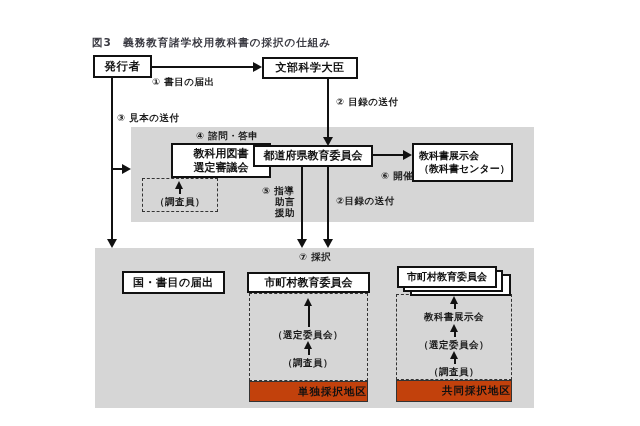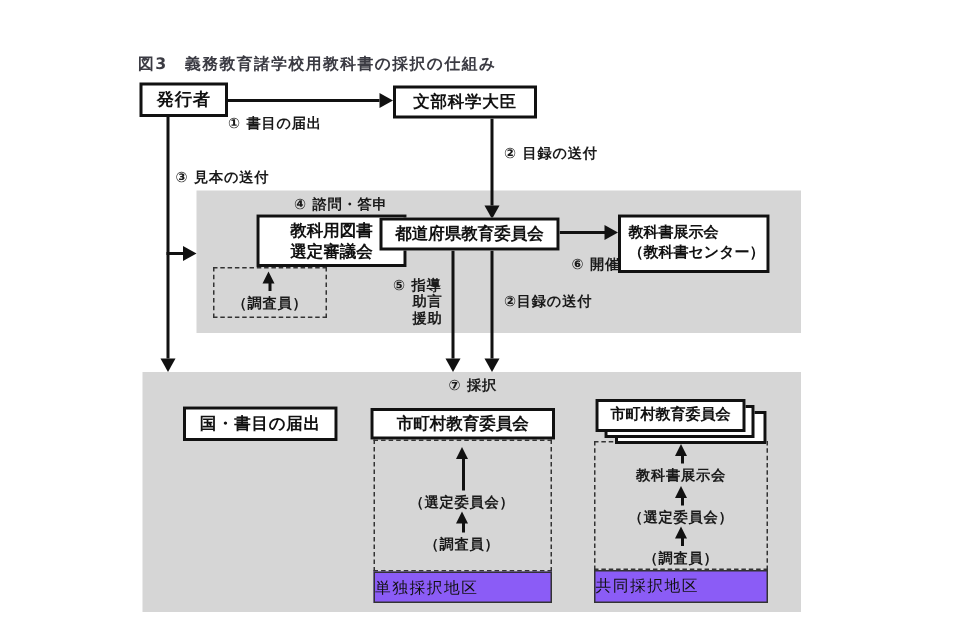--- a/index.html
+++ b/index.html
@@ -32,22 +32,22 @@
   .stack3{left:410px;top:274px;width:101px;height:22px;z-index:4;}
 
   .dashed{
     position:absolute;border:1.5px dashed #333;box-sizing:border-box;background:transparent;
   }
   .dash-council{left:142px;top:178px;width:76px;height:34px;}
   .dash-single{left:249px;top:293px;width:119px;height:88px;}
   .dash-joint{left:396px;top:294px;width:116px;height:86px;}
 
   .district{
-    position:absolute;background:#8b5cf6;border:1.5px solid #333;box-sizing:border-box;
-    display:flex;align-items:center;justify-content:flex-start;font-weight:normal;font-size:10.5px;letter-spacing:1px;
+    position:absolute;background:#c2410c;border:1.5px solid #333;box-sizing:border-box;
+    display:flex;align-items:center;justify-content:flex-end;font-weight:bold;font-size:10.5px;letter-spacing:1px;
   }
   .district-single{left:249px;top:381px;width:119px;height:21px;}
   .district-joint{left:396px;top:380px;width:116px;height:22px;}
 
   .flabel{
     position:absolute;font-size:9.5px;font-weight:bold;color:#1a1a1a;white-space:nowrap;letter-spacing:0.5px;
   }
   .lbl1{left:152px;top:76px;}
   .lbl2a{left:336px;top:96px;}
   .lbl3{left:117px;top:112px;}

